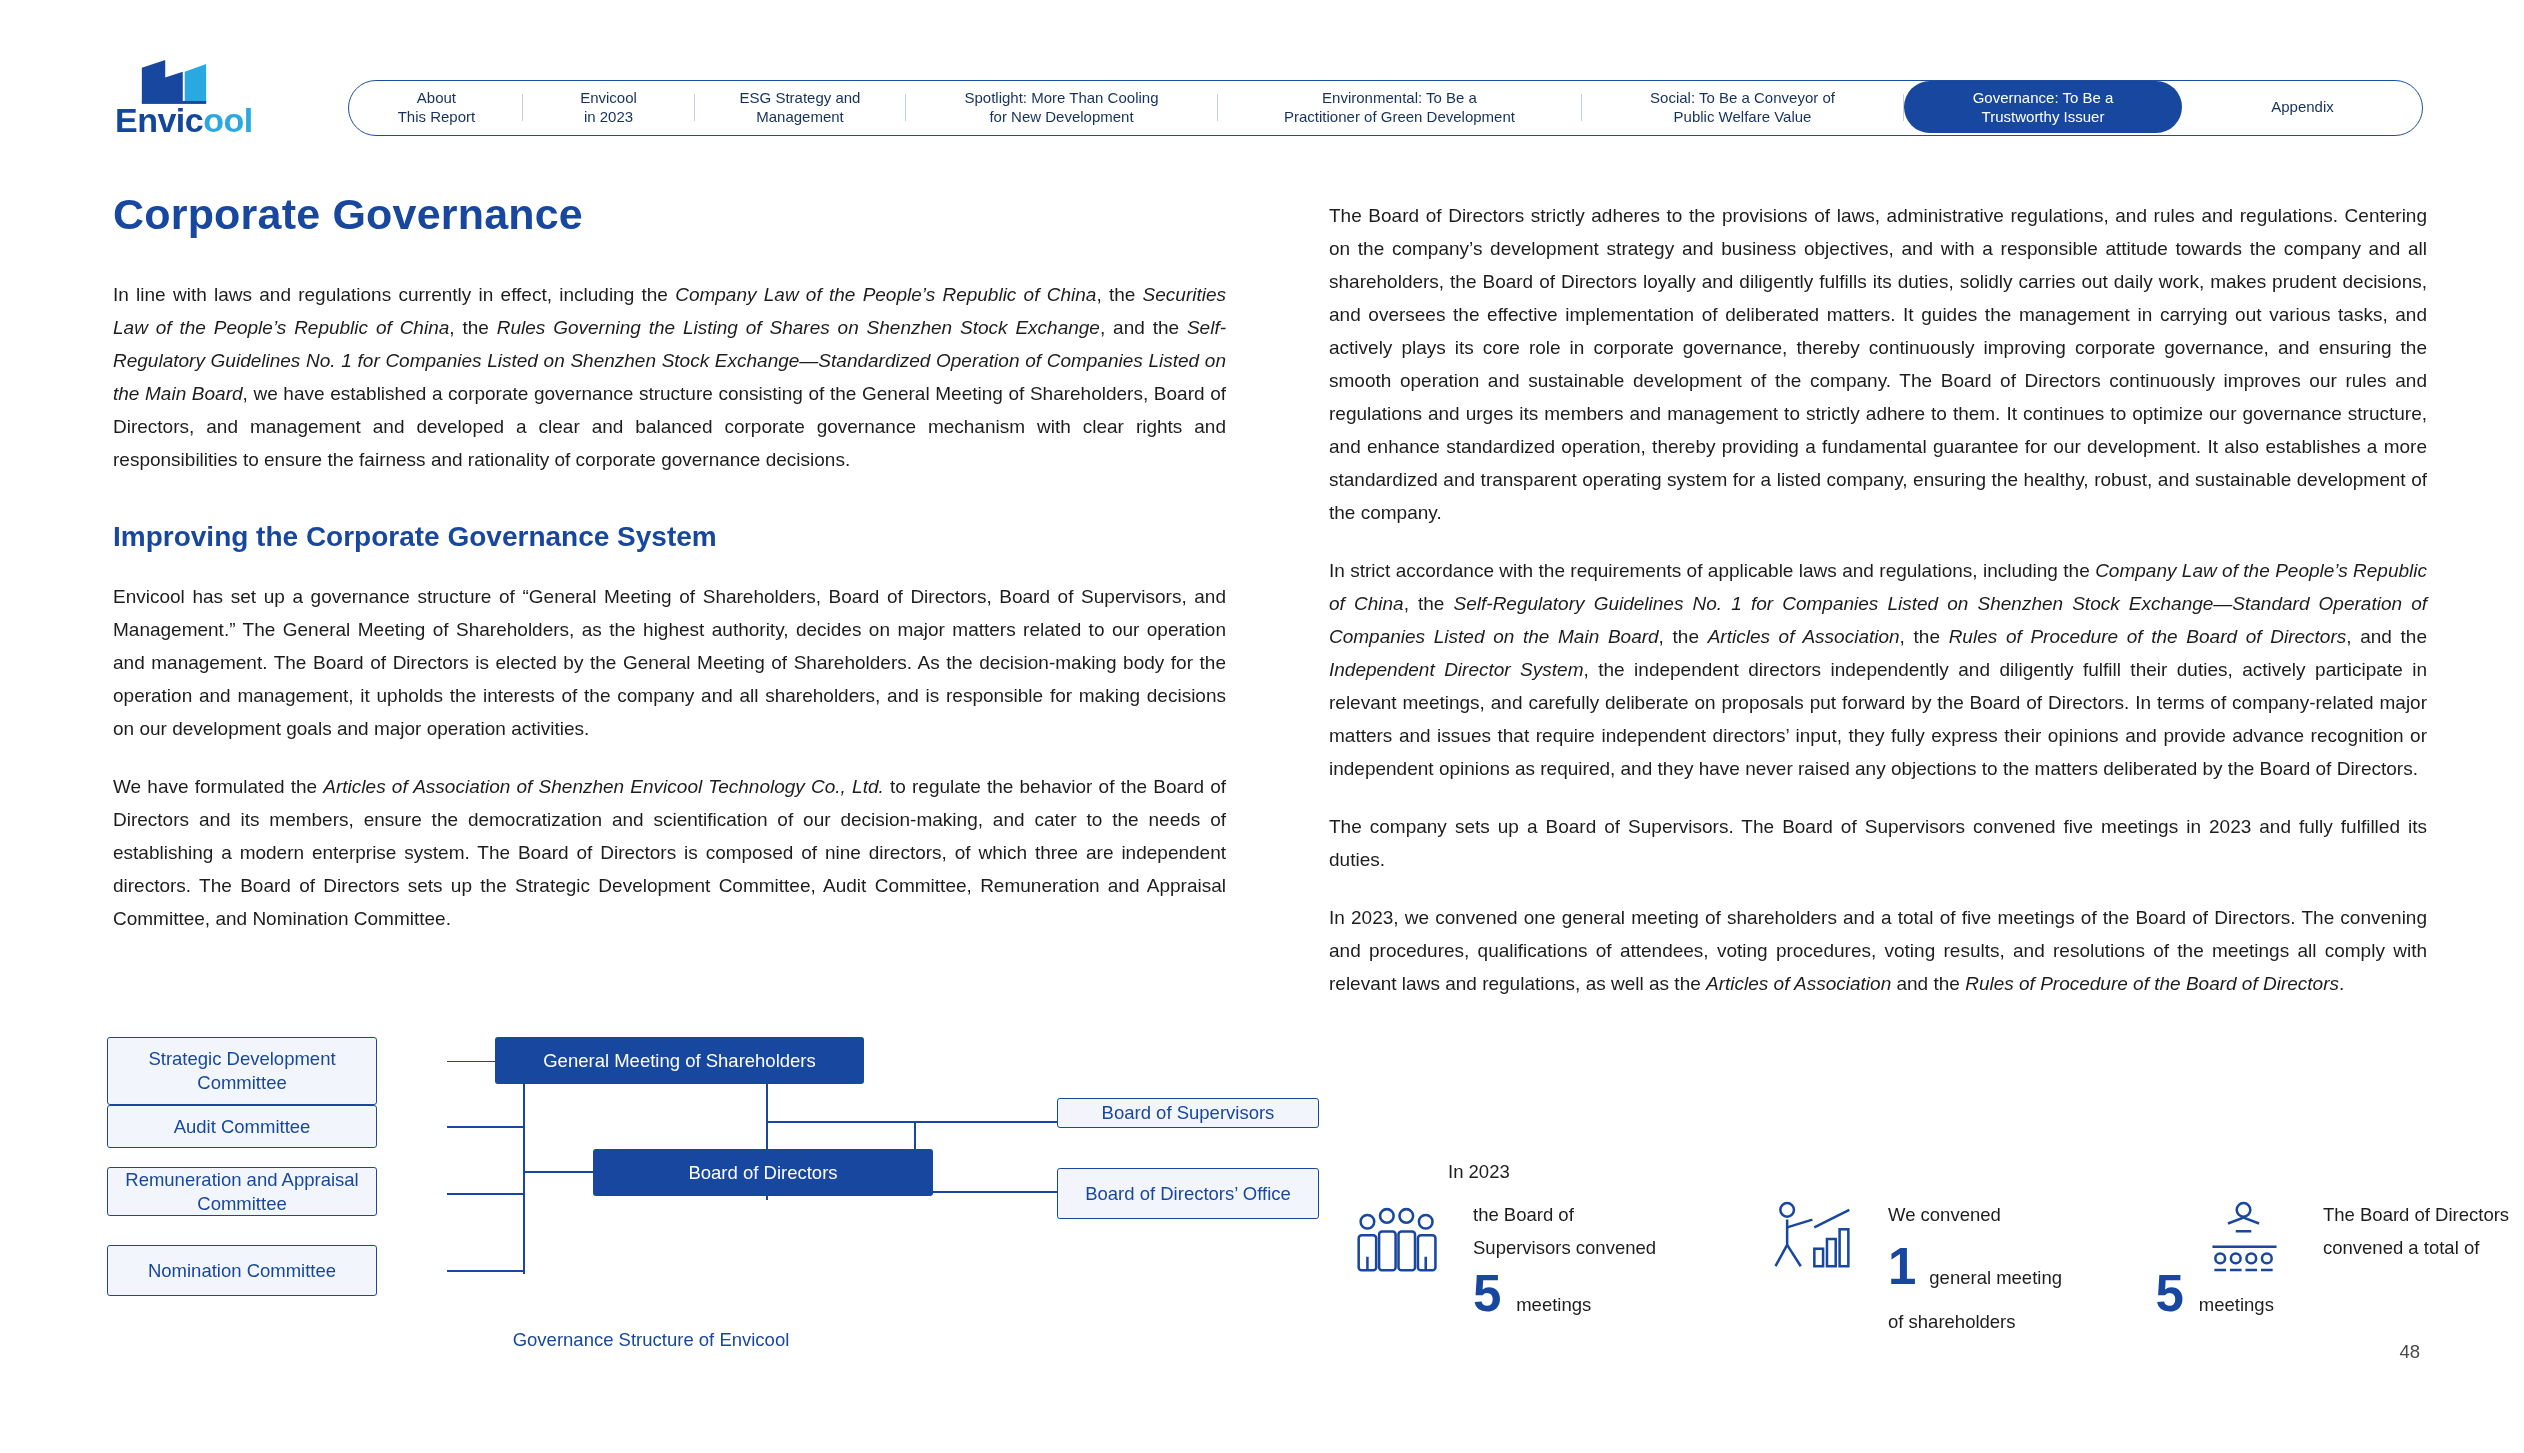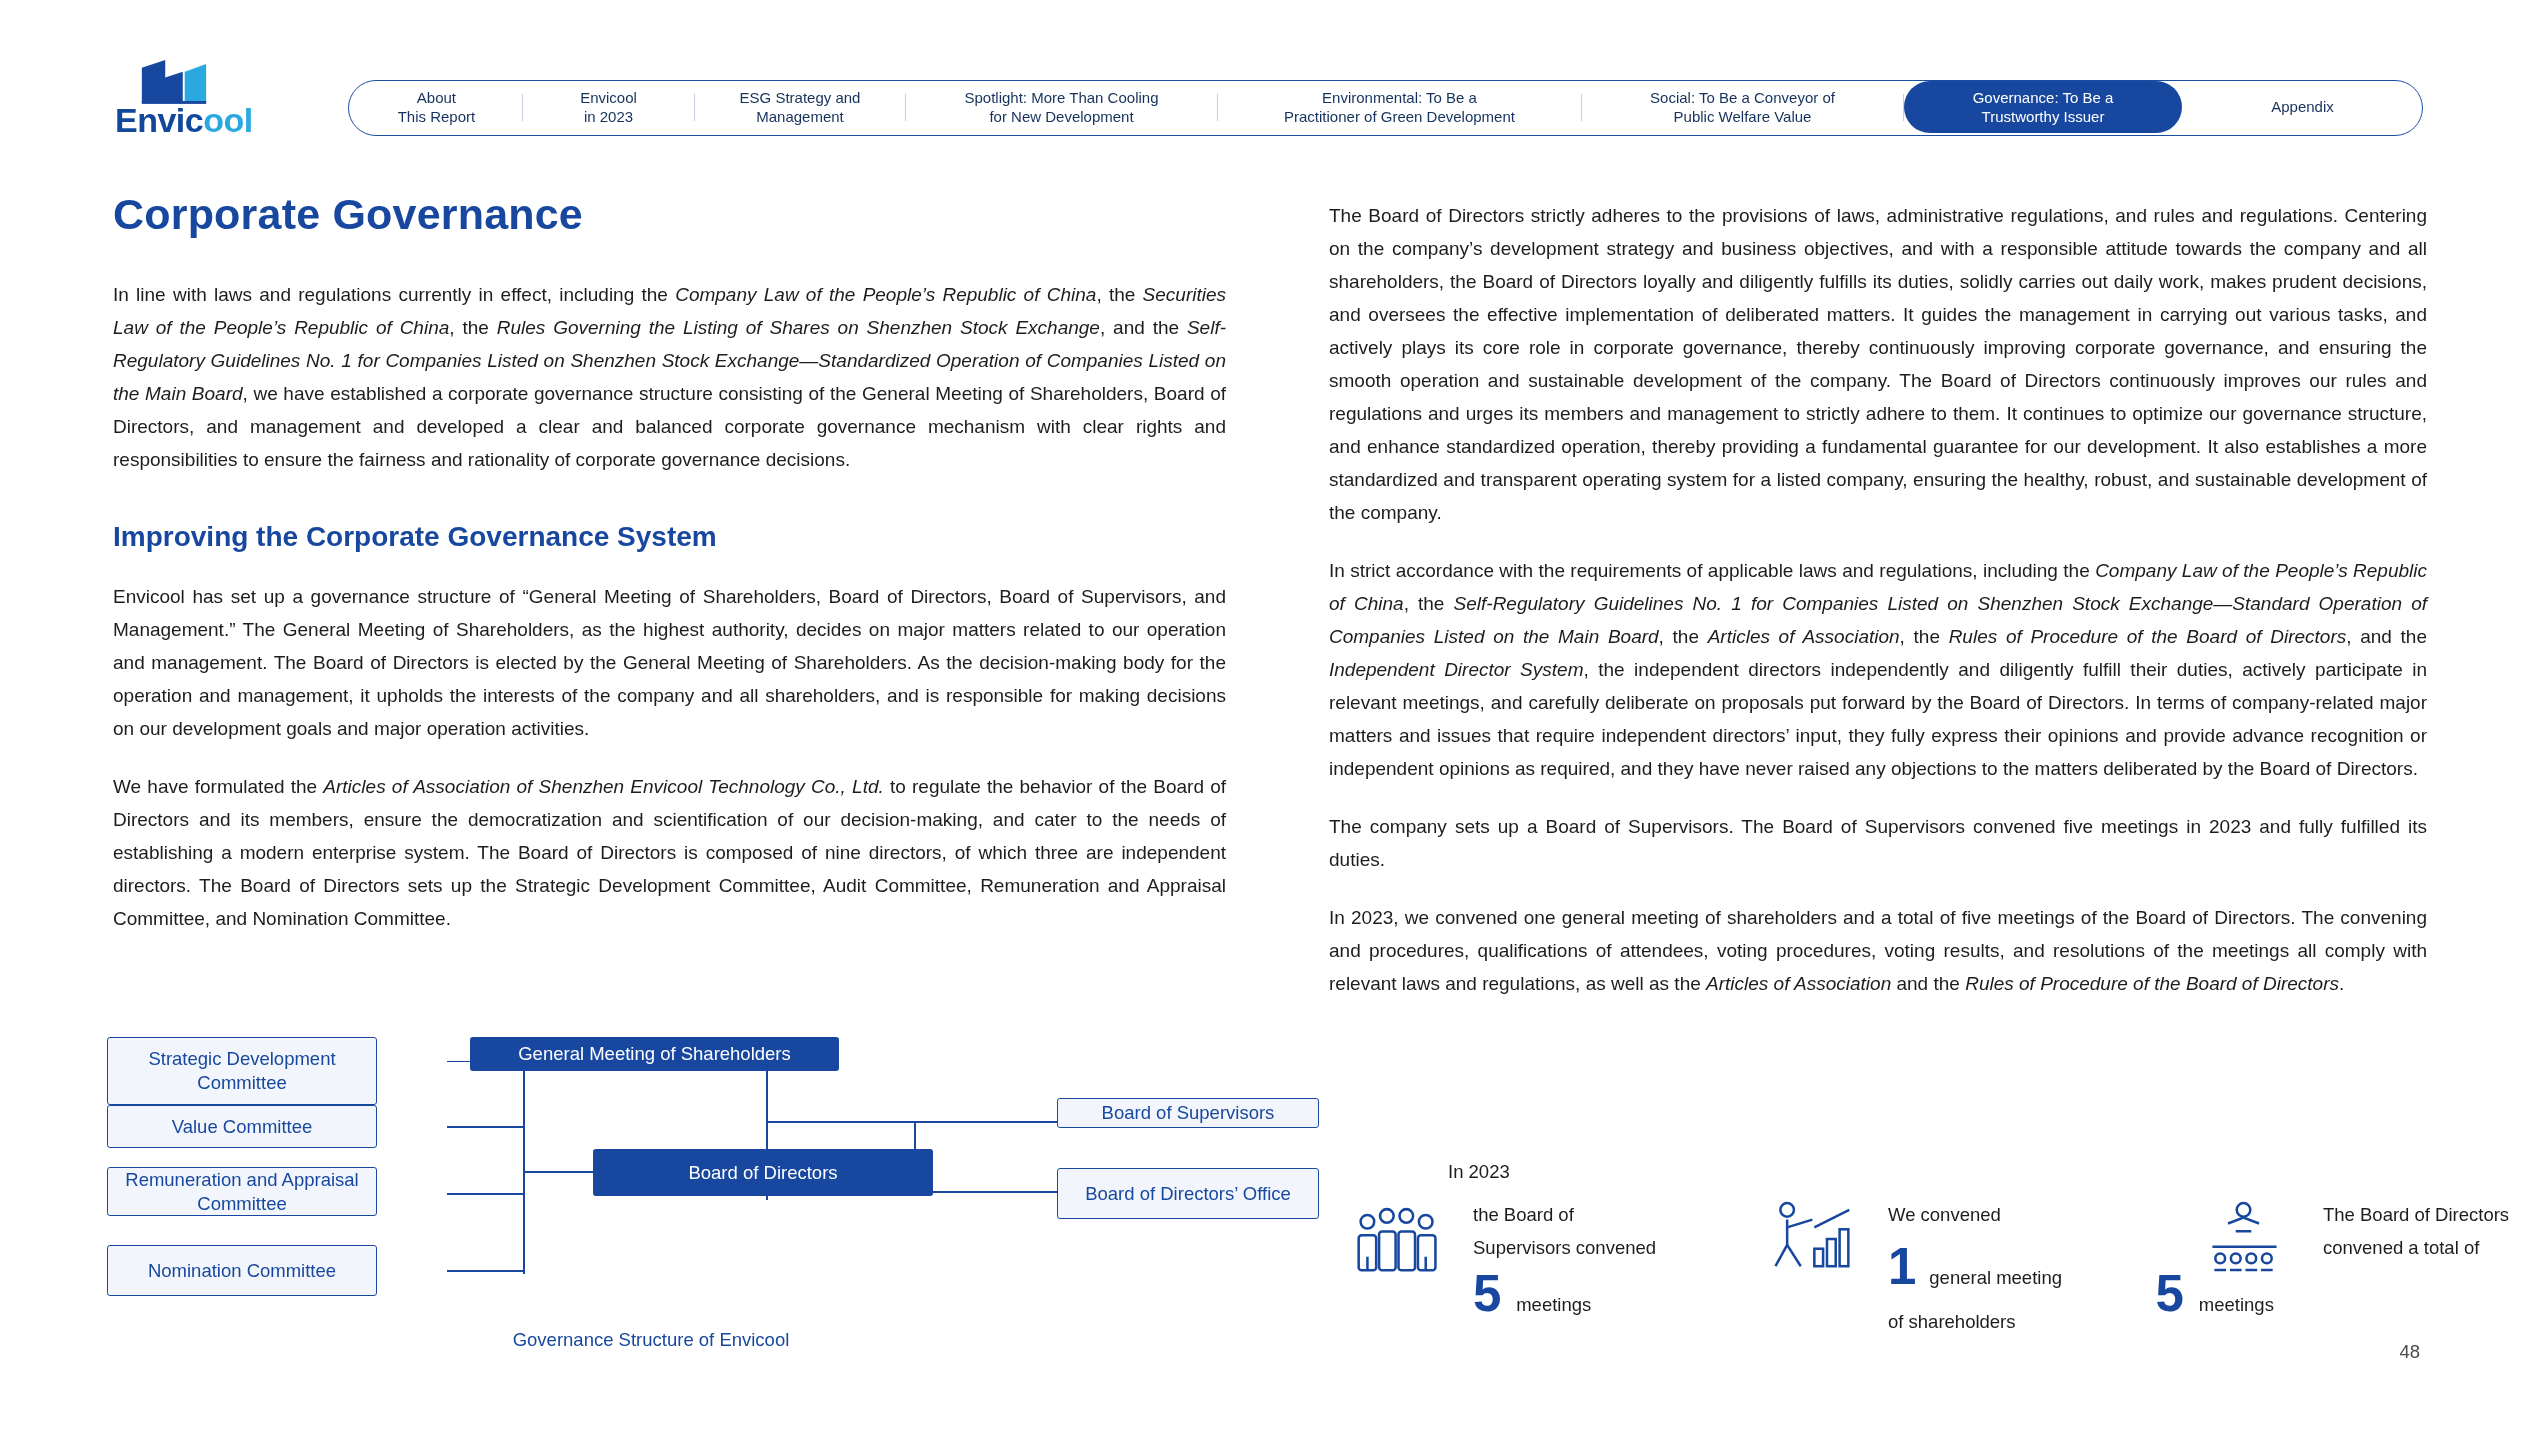--- a/index.html
+++ b/index.html
@@ -283,27 +283,27 @@
     <div class="line" style="left:659px; top:76px; width:292px; height:1.9px;"></div>
     <div class="line" style="left:807px; top:76px; width:1.9px; height:73px;"></div>
     <div class="line" style="left:807px; top:146px; width:144px; height:1.9px;"></div>
     <div class="line" style="left:418px; top:126px; width:68px; height:1.9px;"></div>
     <div class="line" style="left:416px; top:14.6px; width:1.9px; height:214px;"></div>
     <div class="line" style="left:340px; top:15.5px; width:78px; height:1.9px;"></div>
     <div class="line" style="left:340px; top:81px; width:78px; height:1.9px;"></div>
     <div class="line" style="left:340px; top:148px; width:78px; height:1.9px;"></div>
     <div class="line" style="left:340px; top:225px; width:78px; height:1.9px;"></div>
 
-    <div class="node filled" style="left:363px; top:-7.8px; width:369px; height:34px;">General Meeting of Shareholders</div>
+    <div class="node filled" style="left:388px; top:-7.8px; width:369px; height:47px;">General Meeting of Shareholders</div>
     <div class="node filled" style="left:486px; top:104px; width:340px; height:47px;">Board of Directors</div>
     <div class="node outline" style="left:950px; top:53px; width:262px; height:30px;">Board of Supervisors</div>
     <div class="node outline" style="left:950px; top:123px; width:262px; height:51px;">Board of Directors’ Office</div>
 
     <div class="node outline" style="left:0px; top:-7.8px; width:270px; height:68px;">Strategic Development Committee</div>
-    <div class="node outline" style="left:0px; top:60px; width:270px; height:43px;">Value Committee</div>
+    <div class="node outline" style="left:0px; top:60px; width:270px; height:43px;">Audit Committee</div>
     <div class="node outline" style="left:0px; top:122px; width:270px; height:49px;">Remuneration and Appraisal Committee</div>
     <div class="node outline" style="left:0px; top:200px; width:270px; height:51px;">Nomination Committee</div>
 
     <div class="diagram-caption">Governance Structure of Envicool</div>
   </div>
 
   <div class="col-right">
     <p class="body">The Board of Directors strictly adheres to the provisions of laws, administrative regulations, and rules and regulations. Centering on the company’s development strategy and business objectives, and with a responsible attitude towards the company and all shareholders, the Board of Directors loyally and diligently fulfills its duties, solidly carries out daily work, makes prudent decisions, and oversees the effective implementation of deliberated matters. It guides the management in carrying out various tasks, and actively plays its core role in corporate governance, thereby continuously improving corporate governance, and ensuring the smooth operation and sustainable development of the company. The Board of Directors continuously improves our rules and regulations and urges its members and management to strictly adhere to them. It continues to optimize our governance structure, and enhance standardized operation, thereby providing a fundamental guarantee for our development. It also establishes a more standardized and transparent operating system for a listed company, ensuring the healthy, robust, and sustainable development of the company.</p>
 
     <p class="body">

